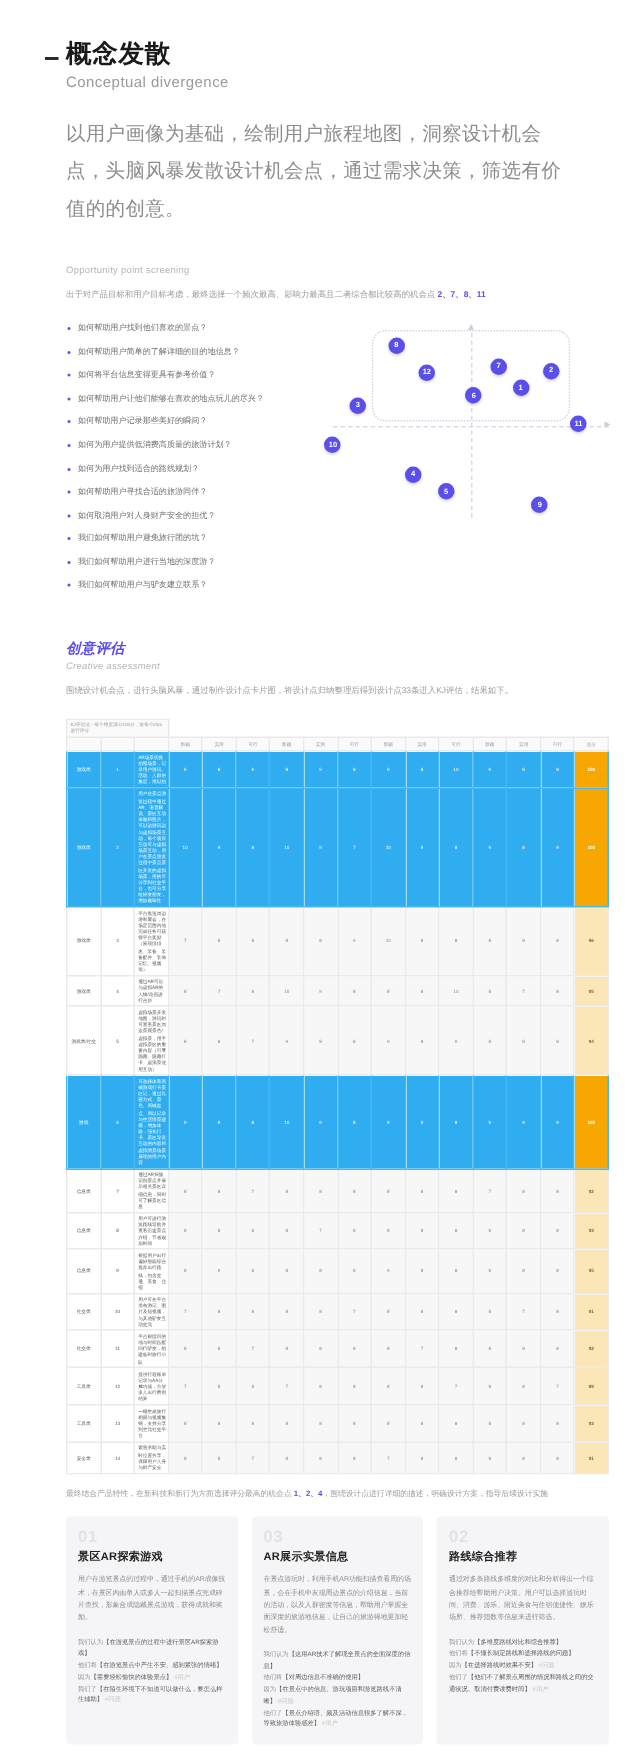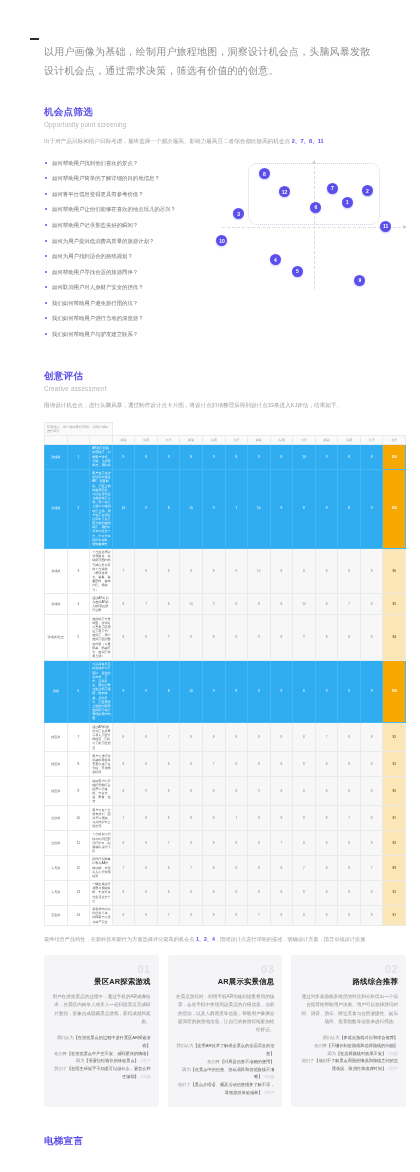--- a/index.html
+++ b/index.html
@@ -20,21 +20,21 @@
   }
   .section-head h1 {
     font-size: 17px; font-weight: bold; letter-spacing: .5px;
     color: #1a1a1a; line-height: 1.2;
   }
   .section-head .en {
     font-size: 10px; color: #9a9a9a; margin-top: 4px; letter-spacing: .3px;
   }
   .section-desc {
     margin: 16px 44px 0 44px;
-    font-size: 10px; line-height: 1.9; color: #8d8d8d; letter-spacing: .2px;
+    font-size: 13px; line-height: 1.9; color: #8d8d8d; letter-spacing: .2px;
   }
 
   
   .sub-head { margin: 0 0 0 44px; }
   .sub-head h2 {
     font-size: 9.5px; font-weight: bold; color: #5b4fe9; letter-spacing: .3px;
   }
   .sub-head .en {
     font-size: 6.3px; color: #b4b4b4; margin-top: 2px; letter-spacing: .2px;
   }
@@ -100,21 +100,21 @@
   table.assess td.c-idx  { width: 9px; }
   table.assess td.c-desc { text-align: left; padding-left: 2px; }
   table.assess td.c-num  { width: 8.4px; background: #f7f7f7; color: #888; }
   table.assess td.c-tot  { width: 9px; background: #fbe6b8; color: #8a6a13; font-weight: bold; }
   tr.hl td { background: #2fadf0 !important; color: #fff !important; border-color: #46b7f2 !important; }
   tr.hl td.c-tot { background: #f7a800 !important; color: #fff !important; }
   .table-note { margin: 9px 44px 0 44px; font-size: 5.2px; line-height: 1.7; color: #9b9b9b; }
   .table-note b { color: #5b4fe9; }
 
   
-  .cards { display: flex; gap: 9px; margin: 11px 14px 0 44px; text-align: right; }
+  .cards { display: flex; gap: 9px; margin: 11px 14px 0 44px; }
   .card {
     flex: 1; background: #f5f5f7; border-radius: 3px; padding: 9px 8px 10px 8px;
   }
   .card .num {
     font-size: 11px; color: #e2e2e6; font-weight: bold; line-height: 1; letter-spacing: .5px;
   }
   .card h3 {
     font-size: 7.4px; font-weight: bold; color: #222; margin-top: 2px; letter-spacing: .2px;
   }
   .card .body {
@@ -123,25 +123,26 @@
   .card .detail { margin-top: 8px; font-size: 4.2px; line-height: 1.85; color: #999; }
   .card .detail .lbl { color: #8f8f8f; }
   .card .detail .val { color: #5a5a5a; }
   .card .detail .tag { color: #c9c9c9; }
 </style>
 </head>
 <body>
 
 <div class="section-head">
   <div class="dash"></div>
+  <h1>概念发散</h1>
+  <div class="en">Conceptual divergence</div>
 </div>
 <div class="section-desc">以用户画像为基础，绘制用户旅程地图，洞察设计机会点，头脑风暴发散设计机会点，通过需求决策，筛选有价值的的创意。</div>
 
 <div class="sub-head" style="margin-top:26px;">
-  <h2>机会点筛选</h2>
   <div class="en">Opportunity point screening</div>
 </div>
 <div class="sub-desc">
   <span>出于对产品目标和用户目标考虑，最终选择一个频次最高、影响力最高且二者综合都比较高的机会点 </span><b>2、7、8、11</b>
 </div>
 
 <div class="opp-wrap">
   <ul class="opp-list">
       <li>如何帮助用户找到他们喜欢的景点？</li>
       <li>如何帮助用户简单的了解详细的目的地信息？</li>
@@ -170,21 +171,21 @@
       <div class="dot" style="left: 65%; top: 28%;">1</div>
       <div class="dot" style="left: 48%; top: 32%;">6</div>
       <div class="dot" style="left: 86%; top: 47%;">11</div>
       <div class="dot" style="left: -3%; top: 58%;">10</div>
       <div class="dot" style="left: 26%; top: 73%;">4</div>
       <div class="dot" style="left: 38%; top: 82%;">5</div>
       <div class="dot" style="left: 72%; top: 89%;">9</div>
     </div>
 </div>
 
-<div class="sub-head" style="margin-top:24px;">
+<div class="sub-head" style="margin-top:24px;font-style:italic;">
   <h2>创意评估</h2>
   <div class="en">Creative assessment</div>
 </div>
 <div class="sub-desc">围绕设计机会点，进行头脑风暴，通过制作设计点卡片图，将设计点归纳整理后得到设计点33条进入KJ评估，结果如下。</div>
 
 <div class="table-wrap">
   <table class="assess">
     <thead>
       <tr>
         <th colspan="3" style="text-align:left;padding-left:2px;">KJ评估法：每个维度满分100分，按每个idea进行评分</th>

